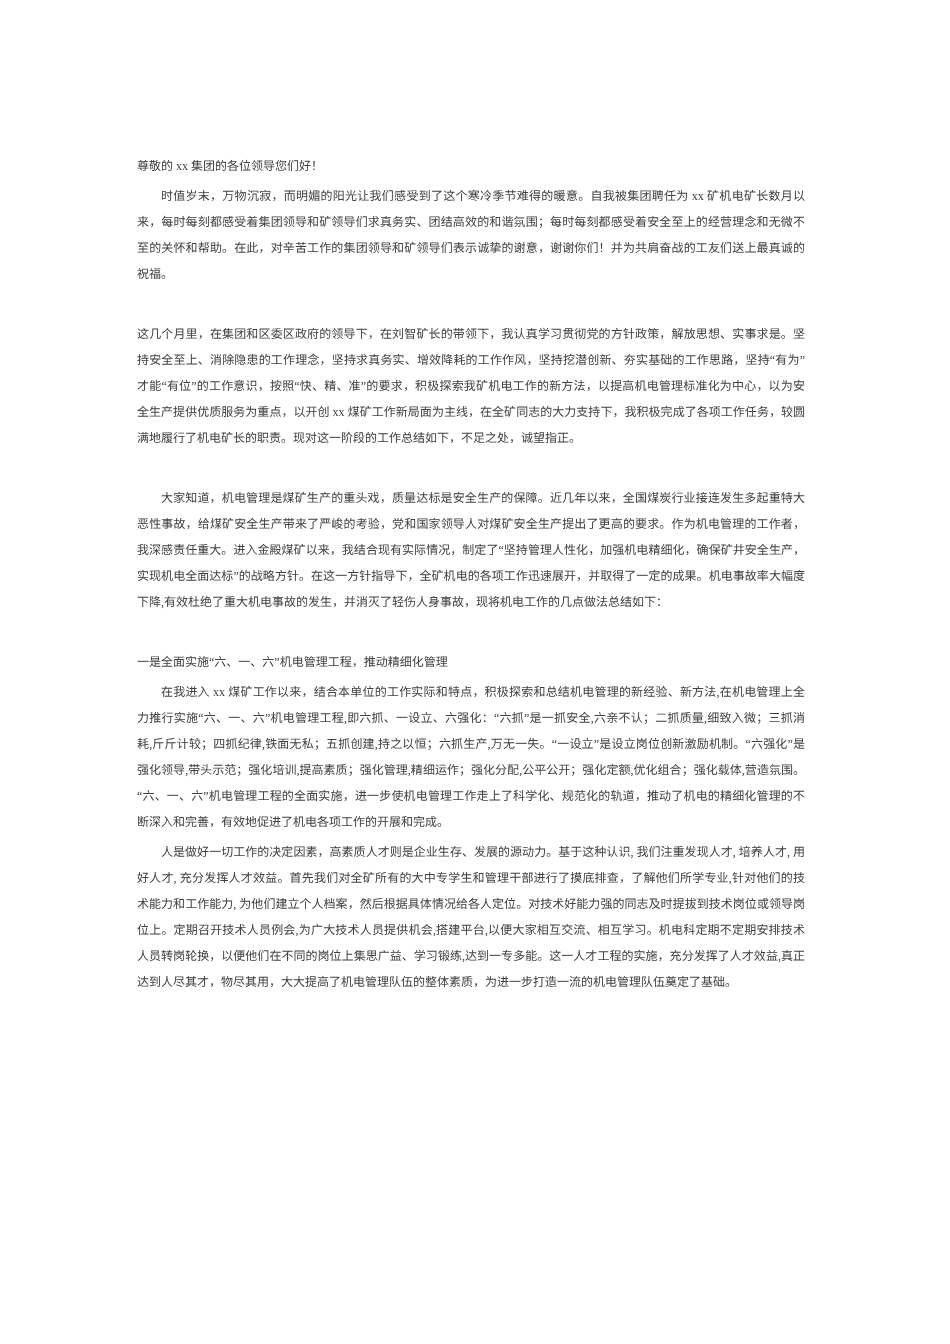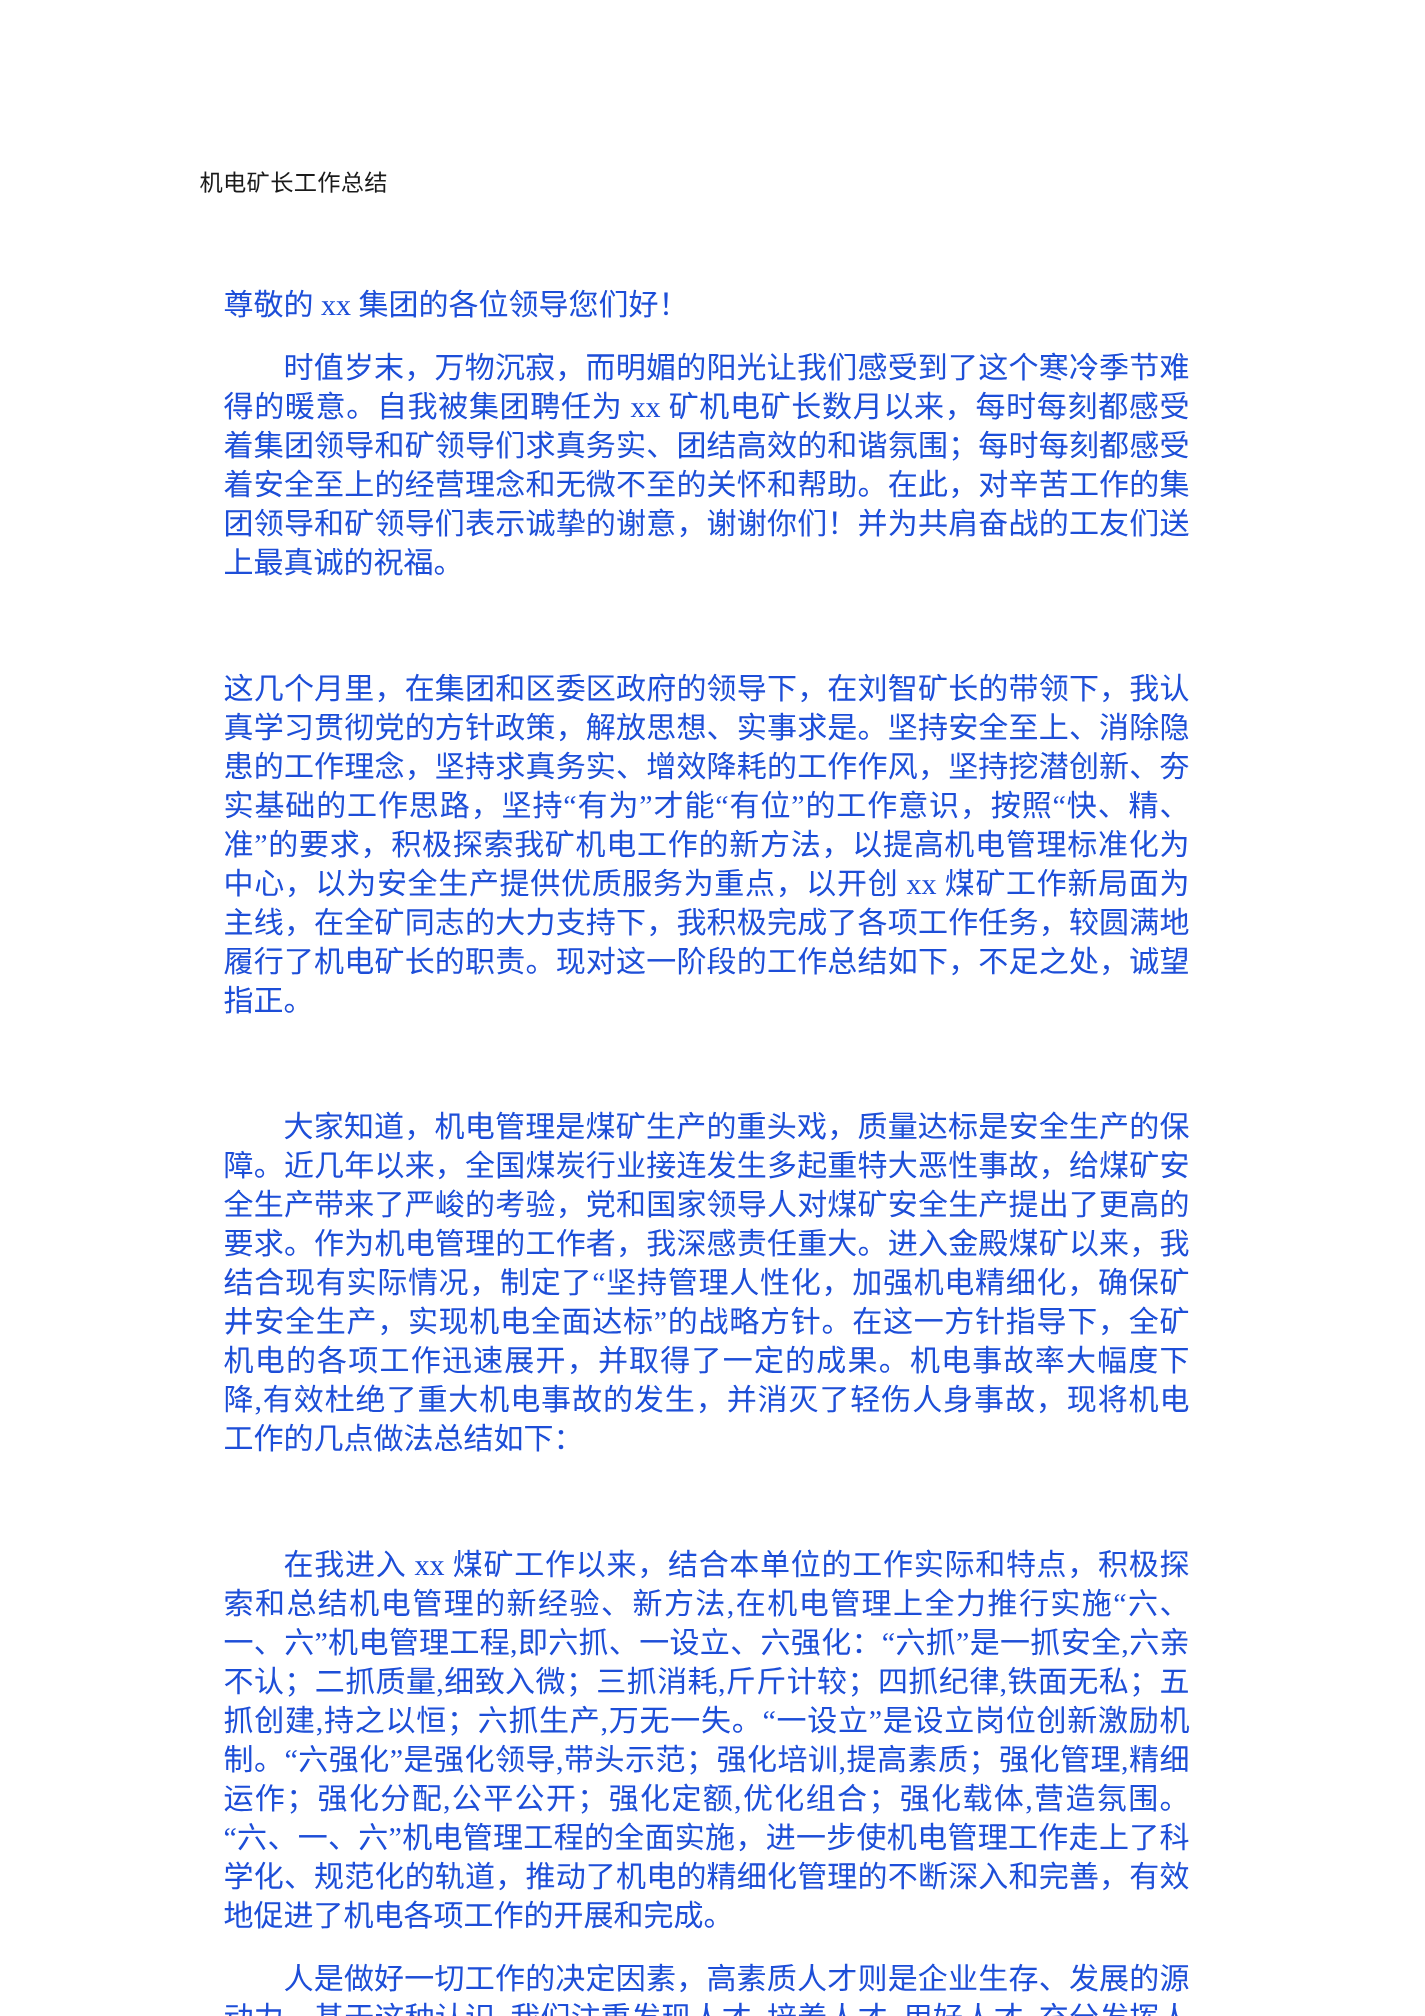--- a/index.html
+++ b/index.html
@@ -37,26 +37,26 @@
   .doc-title {
     font-size: 15.5px;
     line-height: 26px;
     color: #1a1a1a;
     letter-spacing: 0.2px;
     margin: 0 0 0 0;
     white-space: nowrap;
   }
 
   .para {
-    font-size: 20px;
+    font-size: 12px;
     line-height: 26px;
-    color: #1d4ed8;
+    color: #404040;
     text-align: justify;
     text-justify: inter-ideograph;
-    margin: 16px;
+    margin: 4px;
     letter-spacing: 0;
     word-break: break-all;
   }
 
   .para.indent {
     text-indent: 2em;
   }
 
   .para.flush {
     text-indent: 0;
@@ -75,39 +75,39 @@
     height: 26px;
   }
 </style>
 </head>
 <body>
 
 <div id="page">
 
   <div id="doc-body">
 
-    <p class="doc-title" id="title-el">机电矿长工作总结</p>
 
     <div class="gap-title"></div>
     <div class="gap-half"></div>
 
     <p class="para flush">尊敬的 xx 集团的各位领导您们好！</p>
 
     <p class="para indent">时值岁末，万物沉寂，而明媚的阳光让我们感受到了这个寒冷季节难得的暖意。自我被集团聘任为 xx 矿机电矿长数月以来，每时每刻都感受着集团领导和矿领导们求真务实、团结高效的和谐氛围；每时每刻都感受着安全至上的经营理念和无微不至的关怀和帮助。在此，对辛苦工作的集团领导和矿领导们表示诚挚的谢意，谢谢你们！并为共肩奋战的工友们送上最真诚的祝福。</p>
 
     <div class="gap"></div>
 
     <p class="para flush">这几个月里，在集团和区委区政府的领导下，在刘智矿长的带领下，我认真学习贯彻党的方针政策，解放思想、实事求是。坚持安全至上、消除隐患的工作理念，坚持求真务实、增效降耗的工作作风，坚持挖潜创新、夯实基础的工作思路，坚持“有为”才能“有位”的工作意识，按照“快、精、准”的要求，积极探索我矿机电工作的新方法，以提高机电管理标准化为中心，以为安全生产提供优质服务为重点，以开创 xx 煤矿工作新局面为主线，在全矿同志的大力支持下，我积极完成了各项工作任务，较圆满地履行了机电矿长的职责。现对这一阶段的工作总结如下，不足之处，诚望指正。</p>
 
     <div class="gap"></div>
 
     <p class="para indent">大家知道，机电管理是煤矿生产的重头戏，质量达标是安全生产的保障。近几年以来，全国煤炭行业接连发生多起重特大恶性事故，给煤矿安全生产带来了严峻的考验，党和国家领导人对煤矿安全生产提出了更高的要求。作为机电管理的工作者，我深感责任重大。进入金殿煤矿以来，我结合现有实际情况，制定了“坚持管理人性化，加强机电精细化，确保矿井安全生产，实现机电全面达标”的战略方针。在这一方针指导下，全矿机电的各项工作迅速展开，并取得了一定的成果。机电事故率大幅度下降,有效杜绝了重大机电事故的发生，并消灭了轻伤人身事故，现将机电工作的几点做法总结如下：</p>
 
     <div class="gap"></div>
 
+    <p class="para flush">一是全面实施“六、一、六”机电管理工程，推动精细化管理</p>
 
     <p class="para indent">在我进入 xx 煤矿工作以来，结合本单位的工作实际和特点，积极探索和总结机电管理的新经验、新方法,在机电管理上全力推行实施“六、一、六”机电管理工程,即六抓、一设立、六强化：“六抓”是一抓安全,六亲不认；二抓质量,细致入微；三抓消耗,斤斤计较；四抓纪律,铁面无私；五抓创建,持之以恒；六抓生产,万无一失。“一设立”是设立岗位创新激励机制。“六强化”是强化领导,带头示范；强化培训,提高素质；强化管理,精细运作；强化分配,公平公开；强化定额,优化组合；强化载体,营造氛围。“六、一、六”机电管理工程的全面实施，进一步使机电管理工作走上了科学化、规范化的轨道，推动了机电的精细化管理的不断深入和完善，有效地促进了机电各项工作的开展和完成。</p>
 
 
     <p class="para indent">人是做好一切工作的决定因素，高素质人才则是企业生存、发展的源动力。基于这种认识, 我们注重发现人才, 培养人才, 用好人才, 充分发挥人才效益。首先我们对全矿所有的大中专学生和管理干部进行了摸底排查，了解他们所学专业,针对他们的技术能力和工作能力, 为他们建立个人档案，然后根据具体情况给各人定位。对技术好能力强的同志及时提拔到技术岗位或领导岗位上。定期召开技术人员例会,为广大技术人员提供机会,搭建平台,以便大家相互交流、相互学习。机电科定期不定期安排技术人员转岗轮换，以便他们在不同的岗位上集思广益、学习锻练,达到一专多能。这一人才工程的实施，充分发挥了人才效益,真正达到人尽其才，物尽其用，大大提高了机电管理队伍的整体素质，为进一步打造一流的机电管理队伍奠定了基础。</p>
 
   </div>
 
 </div>
 

